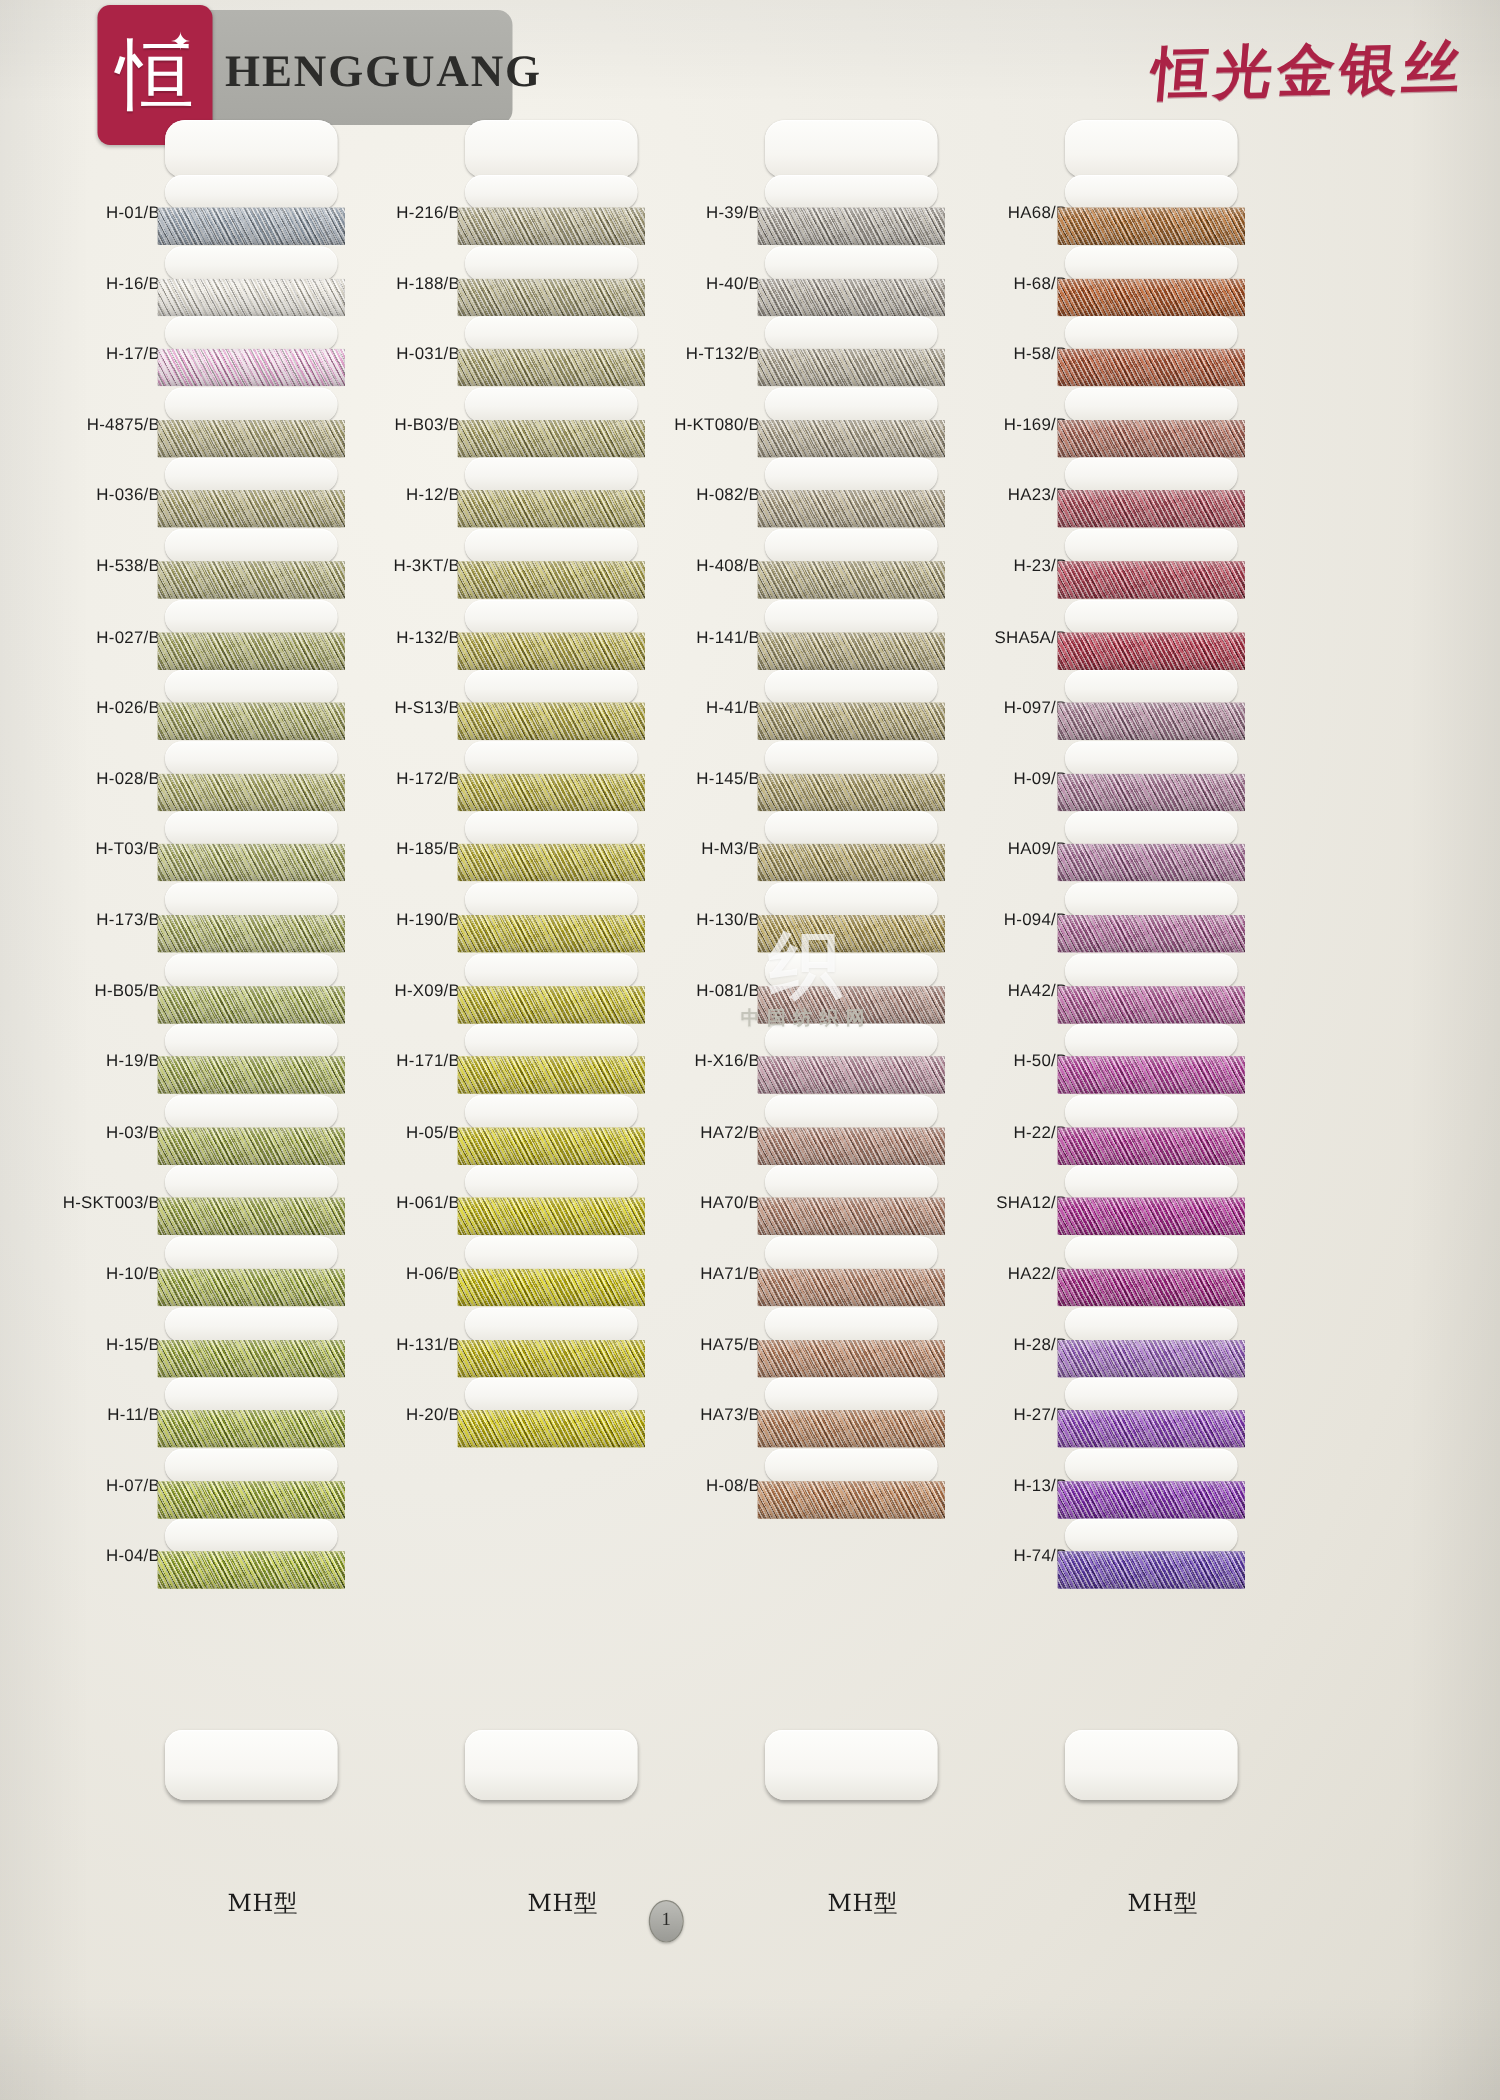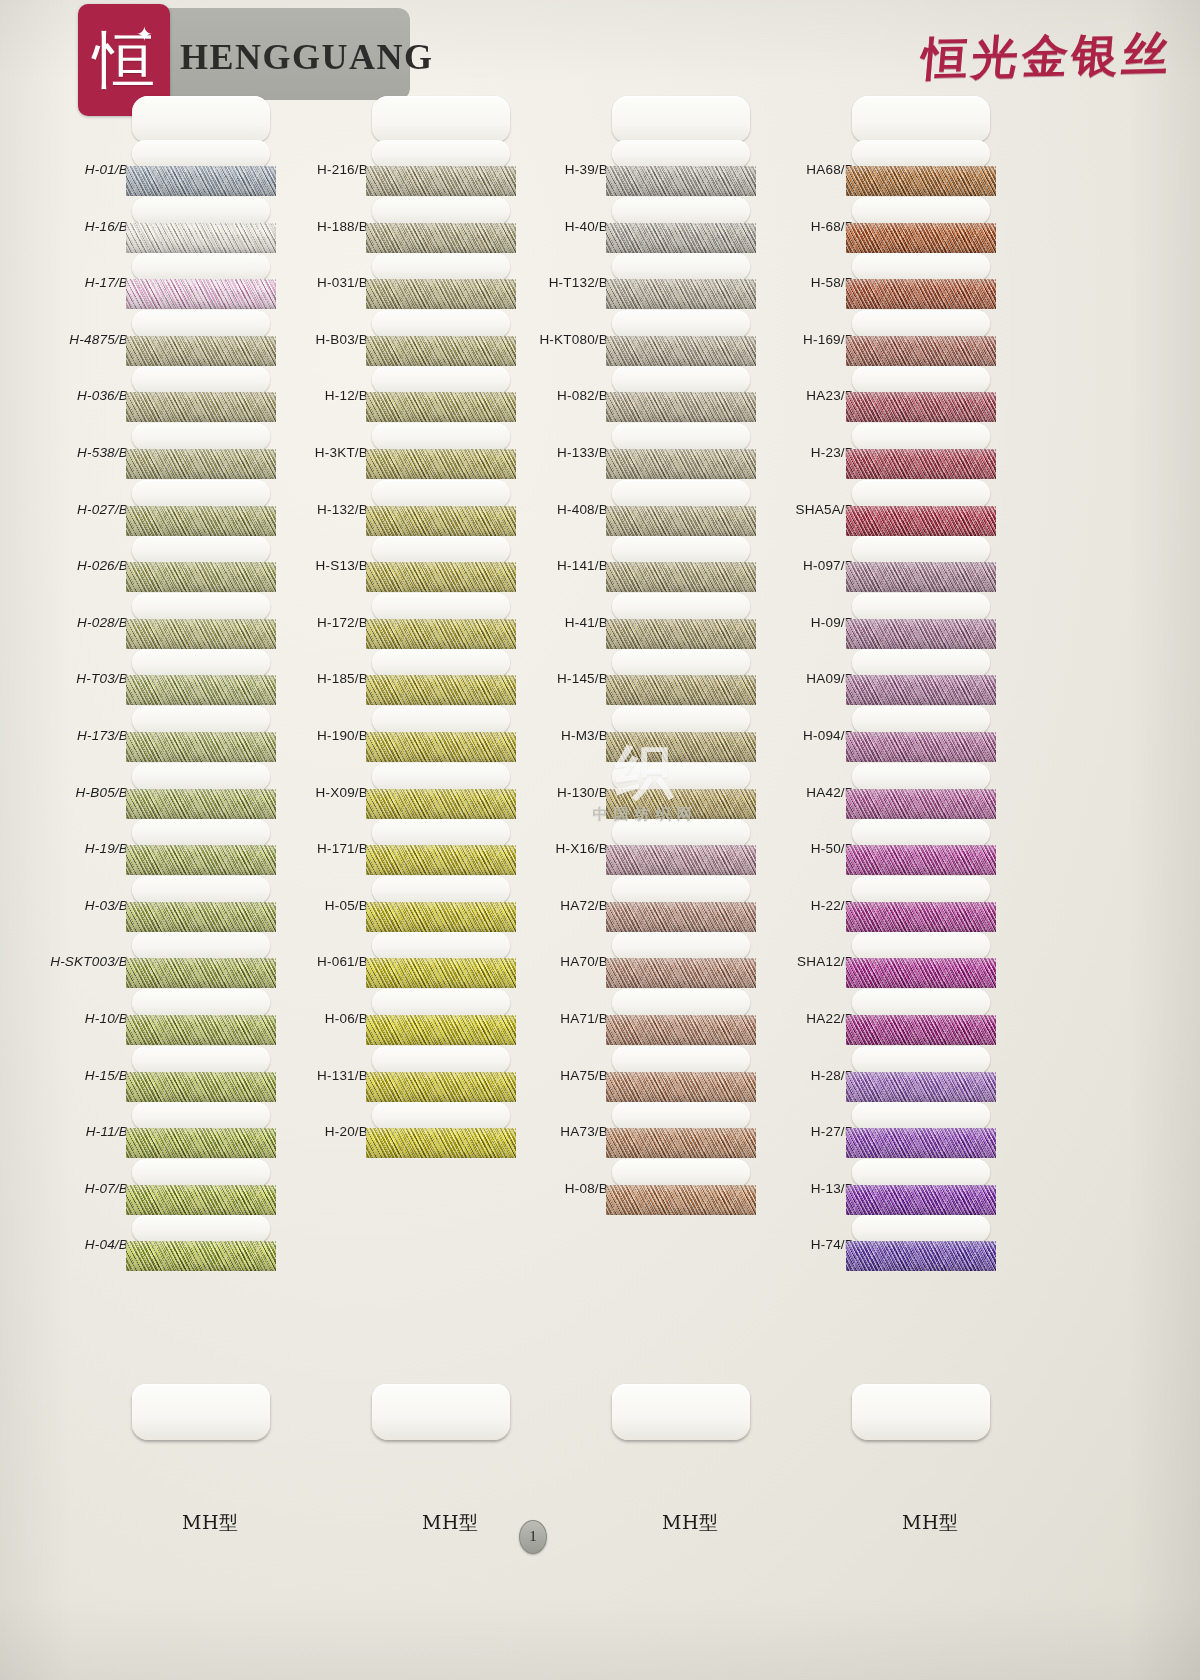--- a/index.html
+++ b/index.html
@@ -66,21 +66,21 @@
     position:absolute;width:26px;height:26px;border-radius:50%;
     background:#ab2346;color:#fff;
     font-family:"Liberation Serif", serif;
     font-size:15px;font-weight:700;line-height:26px;text-align:center;
     box-shadow:0 1px 2px rgba(0,0,0,.28);
   }
 
   
   .columns{position:absolute;left:0;top:140px;width:1200px;height:1330px;}
   .col{position:absolute;top:0;width:290px;height:1330px;}
-  .col-1{left:30px;font-style:italic;} .col-2{left:270px;} .col-3{left:510px;} .col-4{left:750px;}
+  .col-1{left:30px;} .col-2{left:270px;} .col-3{left:510px;} .col-4{left:750px;}
 
   .row{position:relative;height:56.6px;}
 
   .label{
     position:absolute;right:192px;top:22px;
     font-size:13.5px;color:#1d1d1d;white-space:nowrap;
     letter-spacing:.2px;
   }
   .col-4 .label{right:186px;}
 
@@ -488,27 +488,20 @@
           </div>
         </div>
         <div class="row">
           <div class="label">H-082/B</div>
           <div class="card">
             <div class="tab"></div>
             <div class="thread" style="background: repeating-linear-gradient(62deg, rgb(205, 195, 168) 0px, rgb(205, 195, 168) 2px, rgb(152, 141, 118) 2px, rgb(152, 141, 118) 3.6px), rgb(205, 195, 168);"></div>
           </div>
         </div>
         <div class="row">
-          <div class="label">H-133/B</div>
-          <div class="card">
-            <div class="tab"></div>
-            <div class="thread" style="background: repeating-linear-gradient(62deg, rgb(205, 197, 164) 0px, rgb(205, 197, 164) 2px, rgb(150, 142, 113) 2px, rgb(150, 142, 113) 3.6px), rgb(205, 197, 164);"></div>
-          </div>
-        </div>
-        <div class="row">
           <div class="label">H-408/B</div>
           <div class="card">
             <div class="tab"></div>
             <div class="thread" style="background: repeating-linear-gradient(62deg, rgb(205, 196, 158) 0px, rgb(205, 196, 158) 2px, rgb(148, 140, 106) 2px, rgb(148, 140, 106) 3.6px), rgb(205, 196, 158);"></div>
           </div>
         </div>
         <div class="row">
           <div class="label">H-141/B</div>
           <div class="card">
             <div class="tab"></div>
@@ -534,20 +527,27 @@
           <div class="card">
             <div class="tab"></div>
             <div class="thread" style="background: repeating-linear-gradient(62deg, rgb(203, 189, 136) 0px, rgb(203, 189, 136) 2px, rgb(144, 131, 80) 2px, rgb(144, 131, 80) 3.6px), rgb(203, 189, 136);"></div>
           </div>
         </div>
         <div class="row">
           <div class="label">H-130/B</div>
           <div class="card">
             <div class="tab"></div>
             <div class="thread" style="background: repeating-linear-gradient(62deg, rgb(205, 188, 126) 0px, rgb(205, 188, 126) 2px, rgb(148, 129, 70) 2px, rgb(148, 129, 70) 3.6px), rgb(205, 188, 126);"></div>
+          </div>
+        </div>
+        <div class="row">
+          <div class="label">H-081/B</div>
+          <div class="card">
+            <div class="tab"></div>
+            <div class="thread" style="background: repeating-linear-gradient(62deg, rgb(201, 173, 162) 0px, rgb(201, 173, 162) 2px, rgb(151, 116, 108) 2px, rgb(151, 116, 108) 3.6px), rgb(201, 173, 162);"></div>
           </div>
         </div>
         <div class="row">
           <div class="label">H-X16/B</div>
           <div class="card">
             <div class="tab"></div>
             <div class="thread" style="background: repeating-linear-gradient(62deg, rgb(207, 173, 183) 0px, rgb(207, 173, 183) 2px, rgb(157, 115, 132) 2px, rgb(157, 115, 132) 3.6px), rgb(207, 173, 183);"></div>
           </div>
         </div>
         <div class="row">

